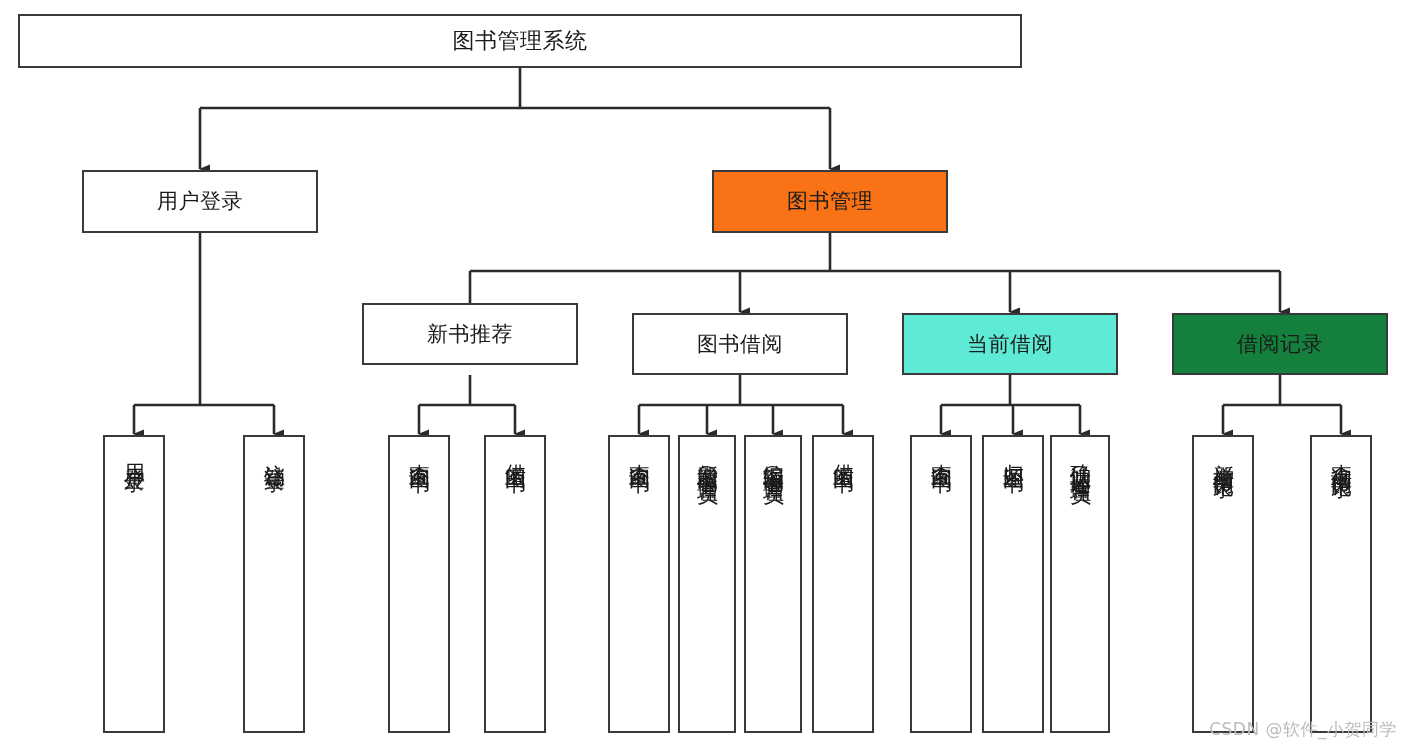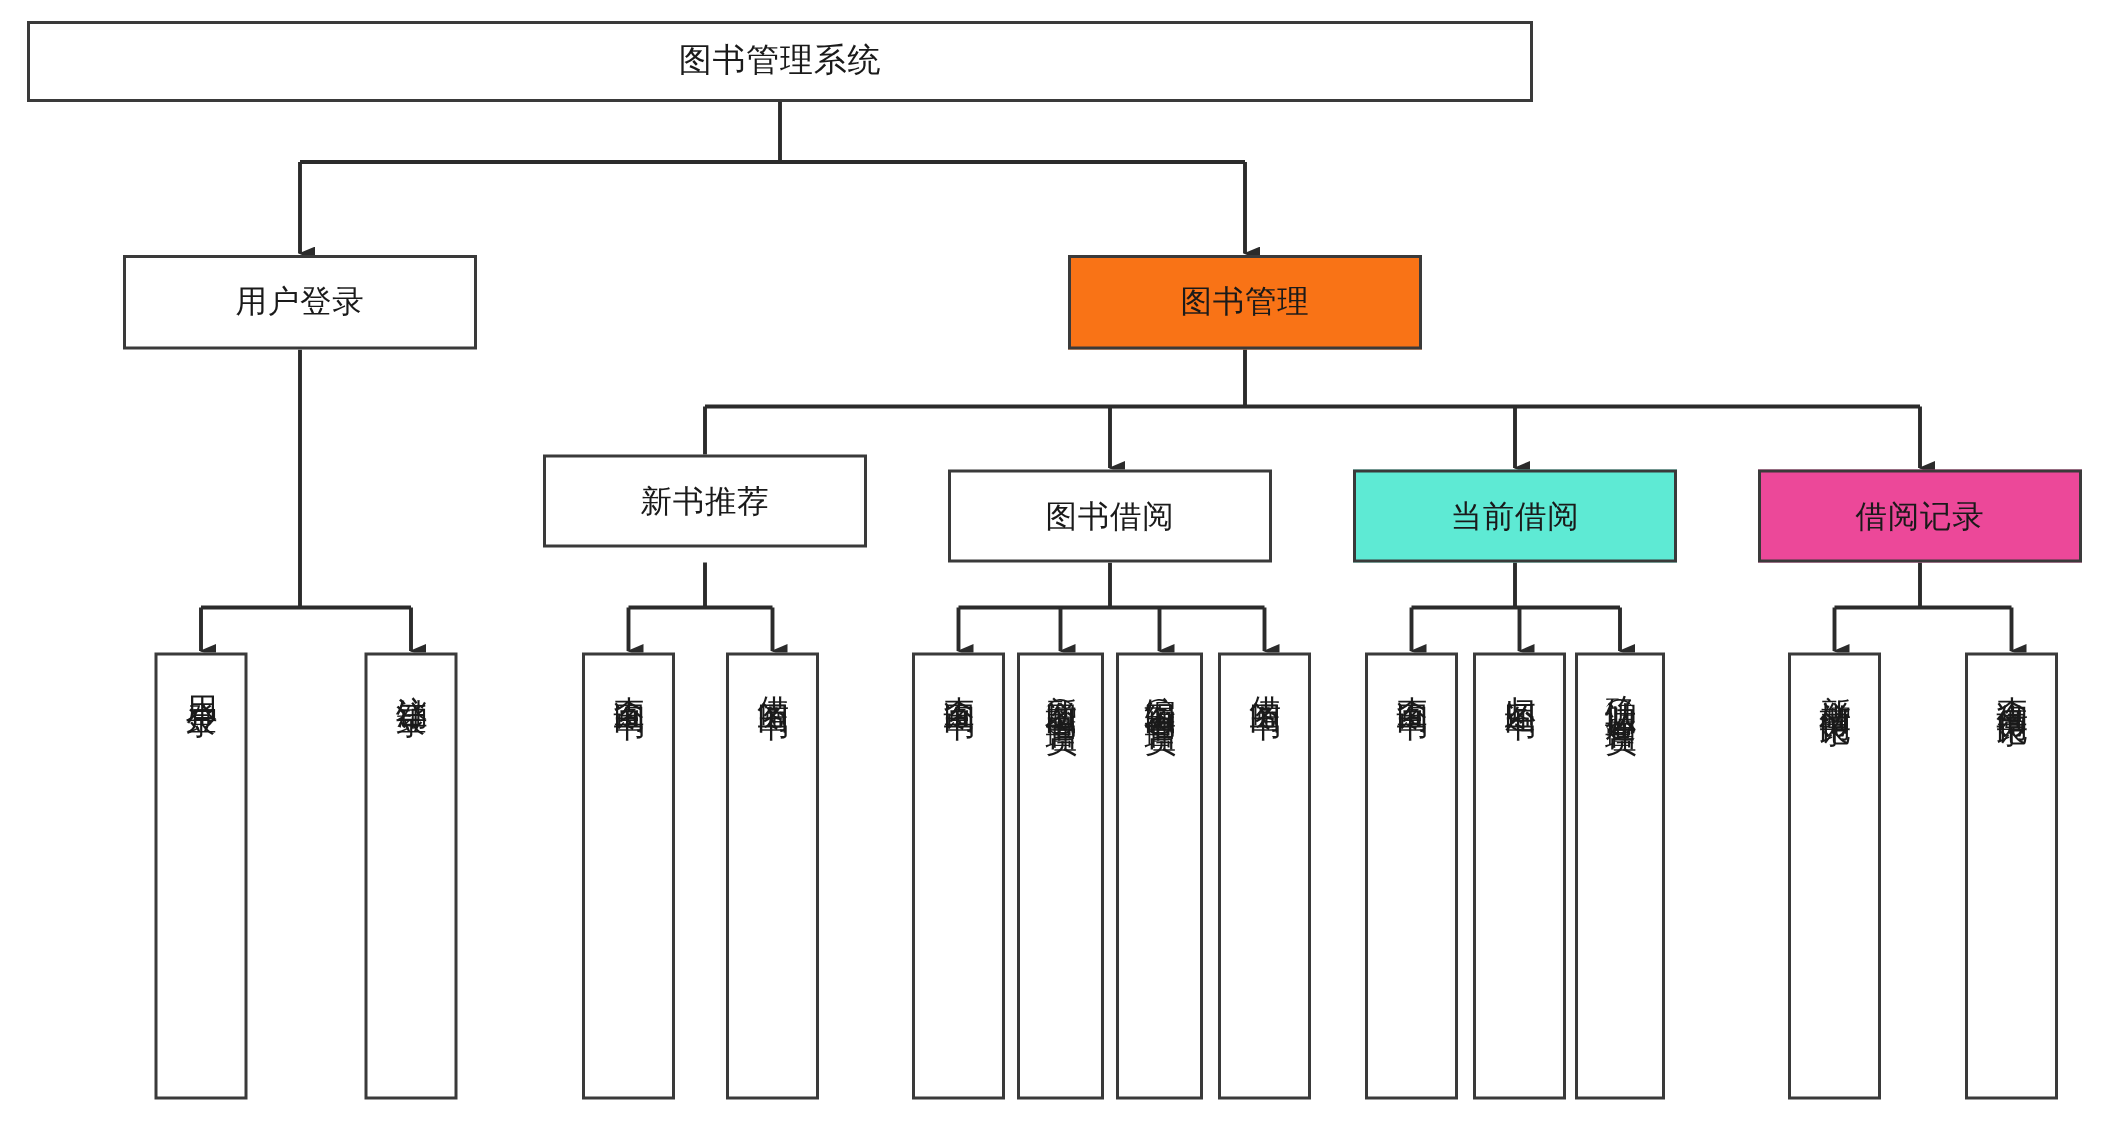--- a/index.html
+++ b/index.html
@@ -130,21 +130,21 @@
       </div>
       <div class="node horizontal" style="left: 362px; top: 303px; width: 216px; height: 62px; border-color: rgb(58, 58, 58); background: rgb(255, 255, 255); color: rgb(26, 26, 26);">
         <span class="node-label">新书推荐</span>
       </div>
       <div class="node horizontal" style="left: 632px; top: 313px; width: 216px; height: 62px; border-color: rgb(58, 58, 58); background: rgb(255, 255, 255); color: rgb(26, 26, 26);">
         <span class="node-label">图书借阅</span>
       </div>
       <div class="node horizontal" style="left: 902px; top: 313px; width: 216px; height: 62px; border-color: rgb(58, 58, 58); background: #5eead4; color: rgb(26, 26, 26);">
         <span class="node-label">当前借阅</span>
       </div>
-      <div class="node horizontal" style="left: 1172px; top: 313px; width: 216px; height: 62px; border-color: rgb(58, 58, 58); background: #ec4899; color: rgb(26, 26, 26);">
+      <div class="node horizontal" style="left: 1172px; top: 313px; width: 216px; height: 62px; border-color: rgb(58, 58, 58); background: #15803d; color: rgb(26, 26, 26);">
         <span class="node-label">借阅记录</span>
       </div>
       <div class="node vertical" style="left: 103px; top: 435px; width: 62px; height: 298px; border-color: rgb(58, 58, 58); background: rgb(255, 255, 255); color: rgb(26, 26, 26);">
         <span class="node-label">用户登录</span>
       </div>
       <div class="node vertical" style="left: 243px; top: 435px; width: 62px; height: 298px; border-color: rgb(58, 58, 58); background: rgb(255, 255, 255); color: rgb(26, 26, 26);">
         <span class="node-label">注销登录</span>
       </div>
       <div class="node vertical" style="left: 388px; top: 435px; width: 62px; height: 298px; border-color: rgb(58, 58, 58); background: rgb(255, 255, 255); color: rgb(26, 26, 26);">
         <span class="node-label">查询图书</span>
@@ -174,13 +174,14 @@
         <span class="node-label">确认归还（管理员）</span>
       </div>
       <div class="node vertical" style="left: 1192px; top: 435px; width: 62px; height: 298px; border-color: rgb(58, 58, 58); background: rgb(255, 255, 255); color: rgb(26, 26, 26);">
         <span class="node-label">新增借阅记录</span>
       </div>
       <div class="node vertical" style="left: 1310px; top: 435px; width: 62px; height: 298px; border-color: rgb(58, 58, 58); background: rgb(255, 255, 255); color: rgb(26, 26, 26);">
         <span class="node-label">查询借阅记录</span>
       </div>
     </div>
 
+  <div id="watermark">CSDN @软件_小贺同学</div>
 </div>
 
 </body></html>

